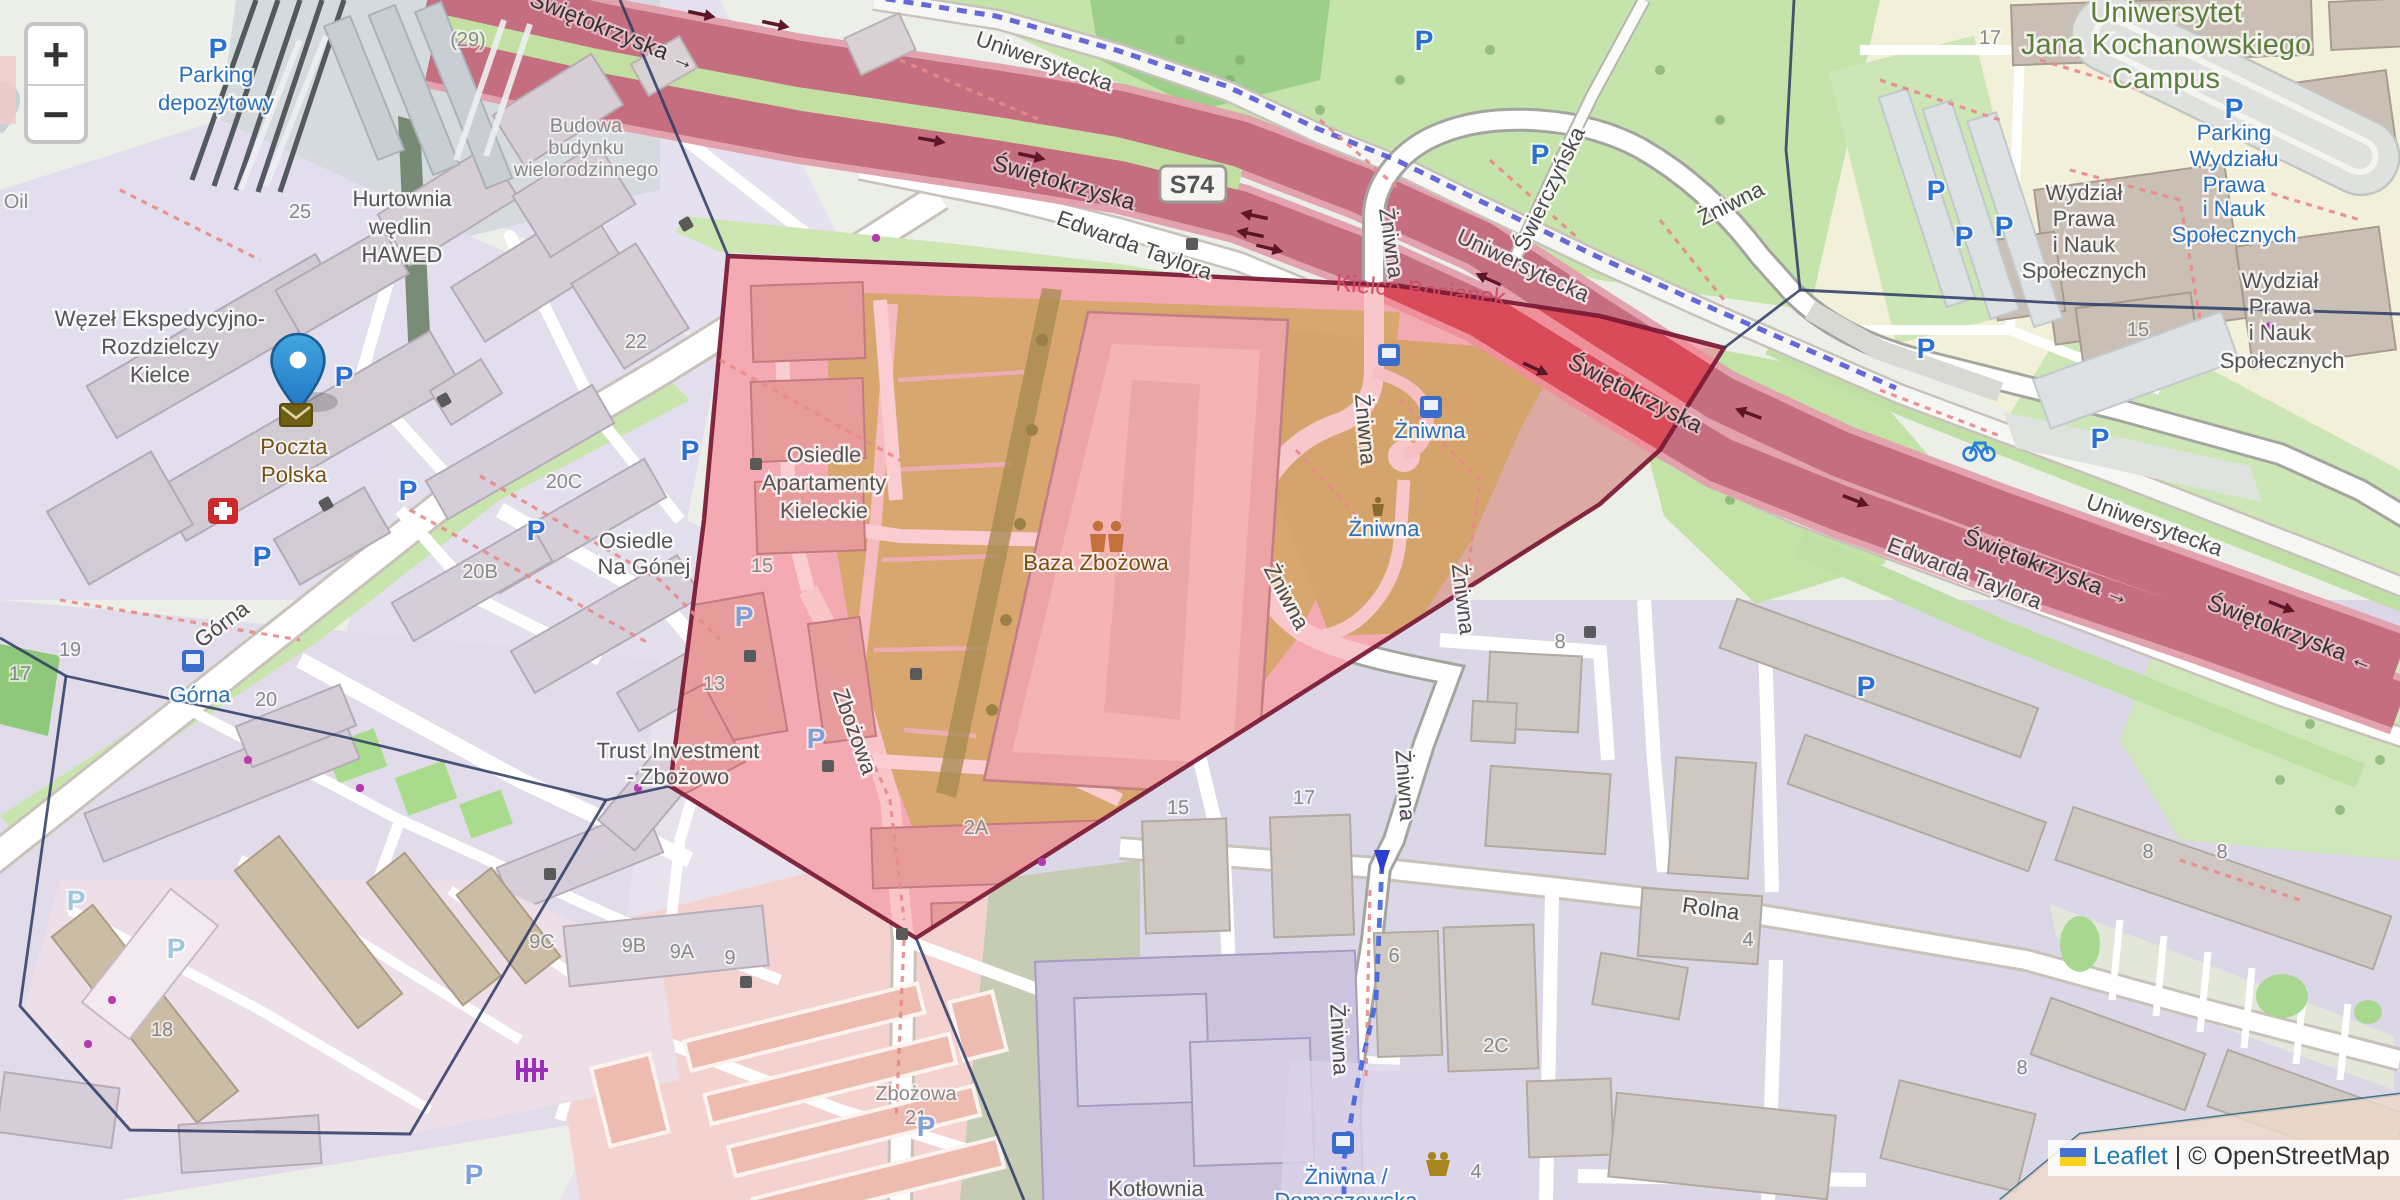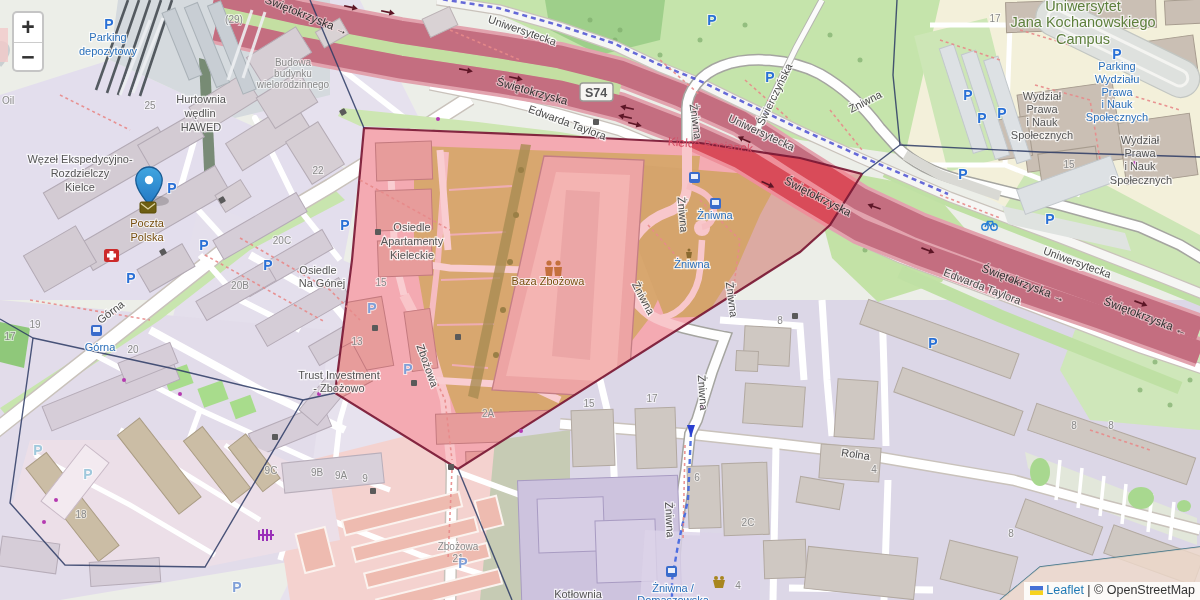--- a/index.html
+++ b/index.html
@@ -10,21 +10,21 @@
   .rlb{fill:#333333;font-size:11.5px;paint-order:stroke;stroke:#f7dfe2;stroke-width:2.2px;stroke-opacity:.6;}
   .num{fill:#8a8a8a;font-size:10px;paint-order:stroke;stroke:#ffffff;stroke-width:2px;stroke-opacity:.6;}
   .poi{fill:#774f10;font-size:11px;paint-order:stroke;stroke:#ffffff;stroke-width:2px;stroke-opacity:.75;}
   .blu{fill:#2a6fba;font-size:11px;paint-order:stroke;stroke:#ffffff;stroke-width:2.4px;stroke-opacity:.8;}
   .gry{fill:#555555;font-size:11px;paint-order:stroke;stroke:#ffffff;stroke-width:2.4px;stroke-opacity:.75;}
   .grn{fill:#5d7f3c;font-size:14.5px;paint-order:stroke;stroke:#ffffff;stroke-width:2.6px;stroke-opacity:.7;}
   .P{fill:#2970d6;font-size:14px;font-weight:bold;paint-order:stroke;stroke:#ffffff;stroke-width:2px;stroke-opacity:.7;}
   #zoomctl{position:absolute;left:12px;top:11px;width:32px;height:61px;background:#fff;border:2px solid rgba(150,150,150,.55);border-radius:5px;z-index:50;box-sizing:border-box;}
   #zoomctl .zb{width:100%;height:29px;text-align:center;font-size:23px;font-weight:bold;color:#333;line-height:28px;}
   #zoomctl .sep{border-top:1px solid #ccc;}
-  #attrib{position:absolute;right:0;bottom:0;height:18px;background:rgba(255,255,255,.85);z-index:50;font-size:12.5px;color:#333;padding:0 5px 0 6px;line-height:17px;white-space:nowrap;}
+  #attrib{position:absolute;right:0;bottom:12px;height:18px;background:rgba(255,255,255,.85);z-index:50;font-size:12.5px;color:#333;padding:0 5px 0 6px;line-height:17px;white-space:nowrap;}
   #attrib .lf{color:#1f79b5;}
   #attrib .flag{display:inline-block;width:13px;height:9px;vertical-align:-1px;}
 </style>
 </head>
 <body>
 <div id="map">
 <svg width="1200" height="600" viewBox="0 0 1200 600">
 
 <rect x="0" y="0" width="1200" height="600" fill="#eceeE8"></rect>
 

